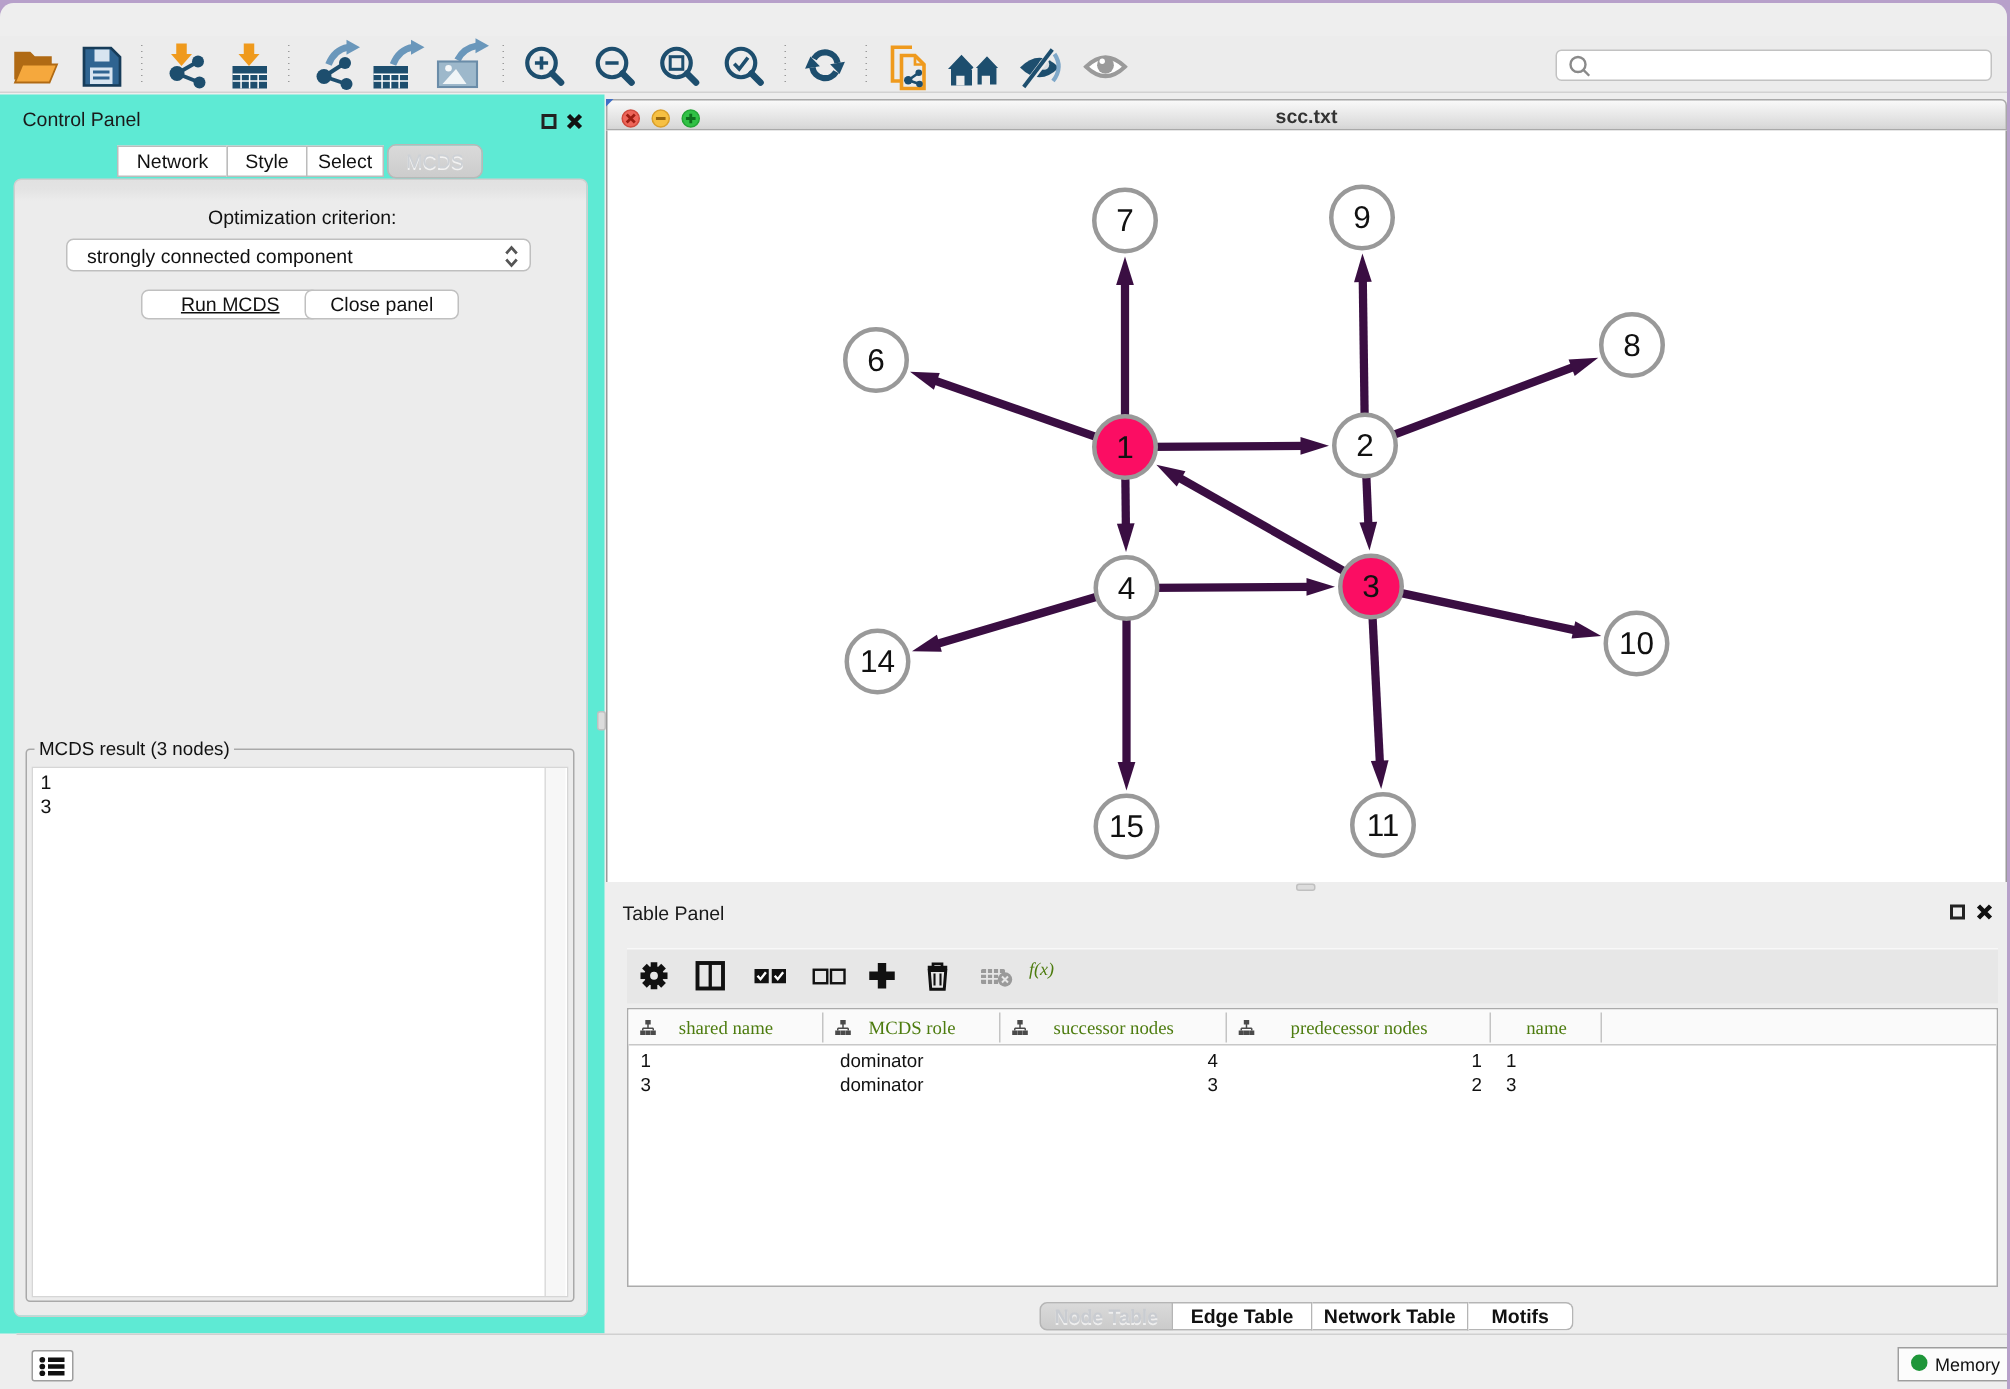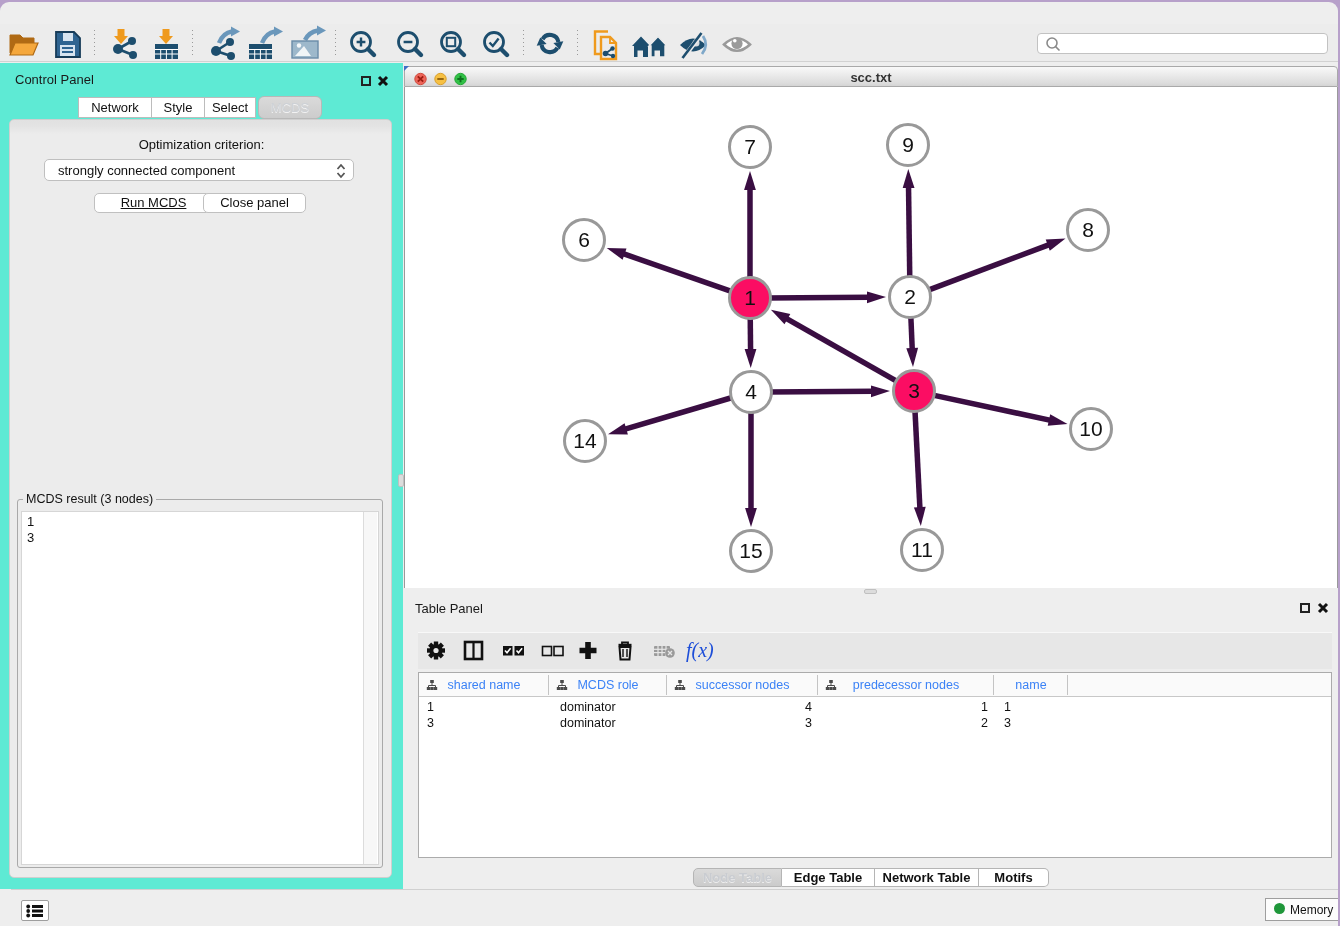--- a/index.html
+++ b/index.html
@@ -31,21 +31,21 @@
   #statusbar { position:absolute; left:11px; top:887px; width:1338px; height:37px; background:#eeeeee;
                border-top:1px solid #d0d0d0; }
   .paneltitle { font-size:13px; color:#1a1a1a; }
   .xbtn { position:absolute; }
   .floatbtn { position:absolute; width:10px; height:10px; border:2px solid #222; background:transparent; }
   .tab-white { position:absolute; top:34px; height:21px; background:#ffffff; border:1px solid #bcbcbc;
                font-size:13px; color:#111; text-align:center; line-height:19px; }
   .btn { position:absolute; background:#ffffff; border:1px solid #c0c0c0; border-radius:5px;
          font-size:13px; color:#111; text-align:center; }
   .thead { position:absolute; top:0; height:24px; line-height:25px; text-align:center;
-           font-size:12.5px; color:#3b82f6; }
+           font-size:12.5px; color:#4d7c0f;font-family:Liberation Serif, serif; }
   .trow { position:absolute; left:0; width:912px; height:16px; font-size:12.5px; color:#111; line-height:16px; }
 </style>
 </head>
 <body>
 <div id="win">
 
 
   <div id="toolbar">
     <svg width="780" height="40" style="position:absolute;left:0;top:0;">
 
@@ -354,21 +354,21 @@
             <line x1="250" y1="16.3" x2="266" y2="16.3"></line>
             <line x1="250" y1="19.6" x2="266" y2="19.6"></line>
             <line x1="254" y1="13" x2="254" y2="23"></line>
             <line x1="258" y1="13" x2="258" y2="23"></line>
             <line x1="262" y1="13" x2="262" y2="23"></line>
           </g>
           <circle cx="266" cy="20" r="4.8"></circle>
           <path d="M264 18 L268 22 M268 18 L264 22" stroke="#e7e7e7" stroke-width="1.3"></path>
         </g>
       </svg>
-      <span style="position:absolute;left:268px;top:6px;font-family:'Liberation Serif',serif;font-style:italic;font-size:20px;color:#1d4ed8;">f(x)</span>
+      <span style="position:absolute;left:268px;top:6px;font-family:'Liberation Serif',serif;font-style:italic;font-size:12px;color:#4d7c0f;">f(x)</span>
     </div>
 
     <div class="abs" style="left:14px;top:77px;width:914px;height:186px;background:#ffffff;border:1px solid #ababab;">
       <div style="position:absolute;left:0;top:0;width:912px;height:24px;background:#fafafa;border-bottom:1px solid #c8c8c8;"></div>
 
       <div style="position:absolute;left:129px;top:2px;width:1px;height:20px;background:#c4c4c4;"></div>
       <div style="position:absolute;left:247px;top:2px;width:1px;height:20px;background:#c4c4c4;"></div>
       <div style="position:absolute;left:398px;top:2px;width:1px;height:20px;background:#c4c4c4;"></div>
       <div style="position:absolute;left:574px;top:2px;width:1px;height:20px;background:#c4c4c4;"></div>
       <div style="position:absolute;left:648px;top:2px;width:1px;height:20px;background:#c4c4c4;"></div>

